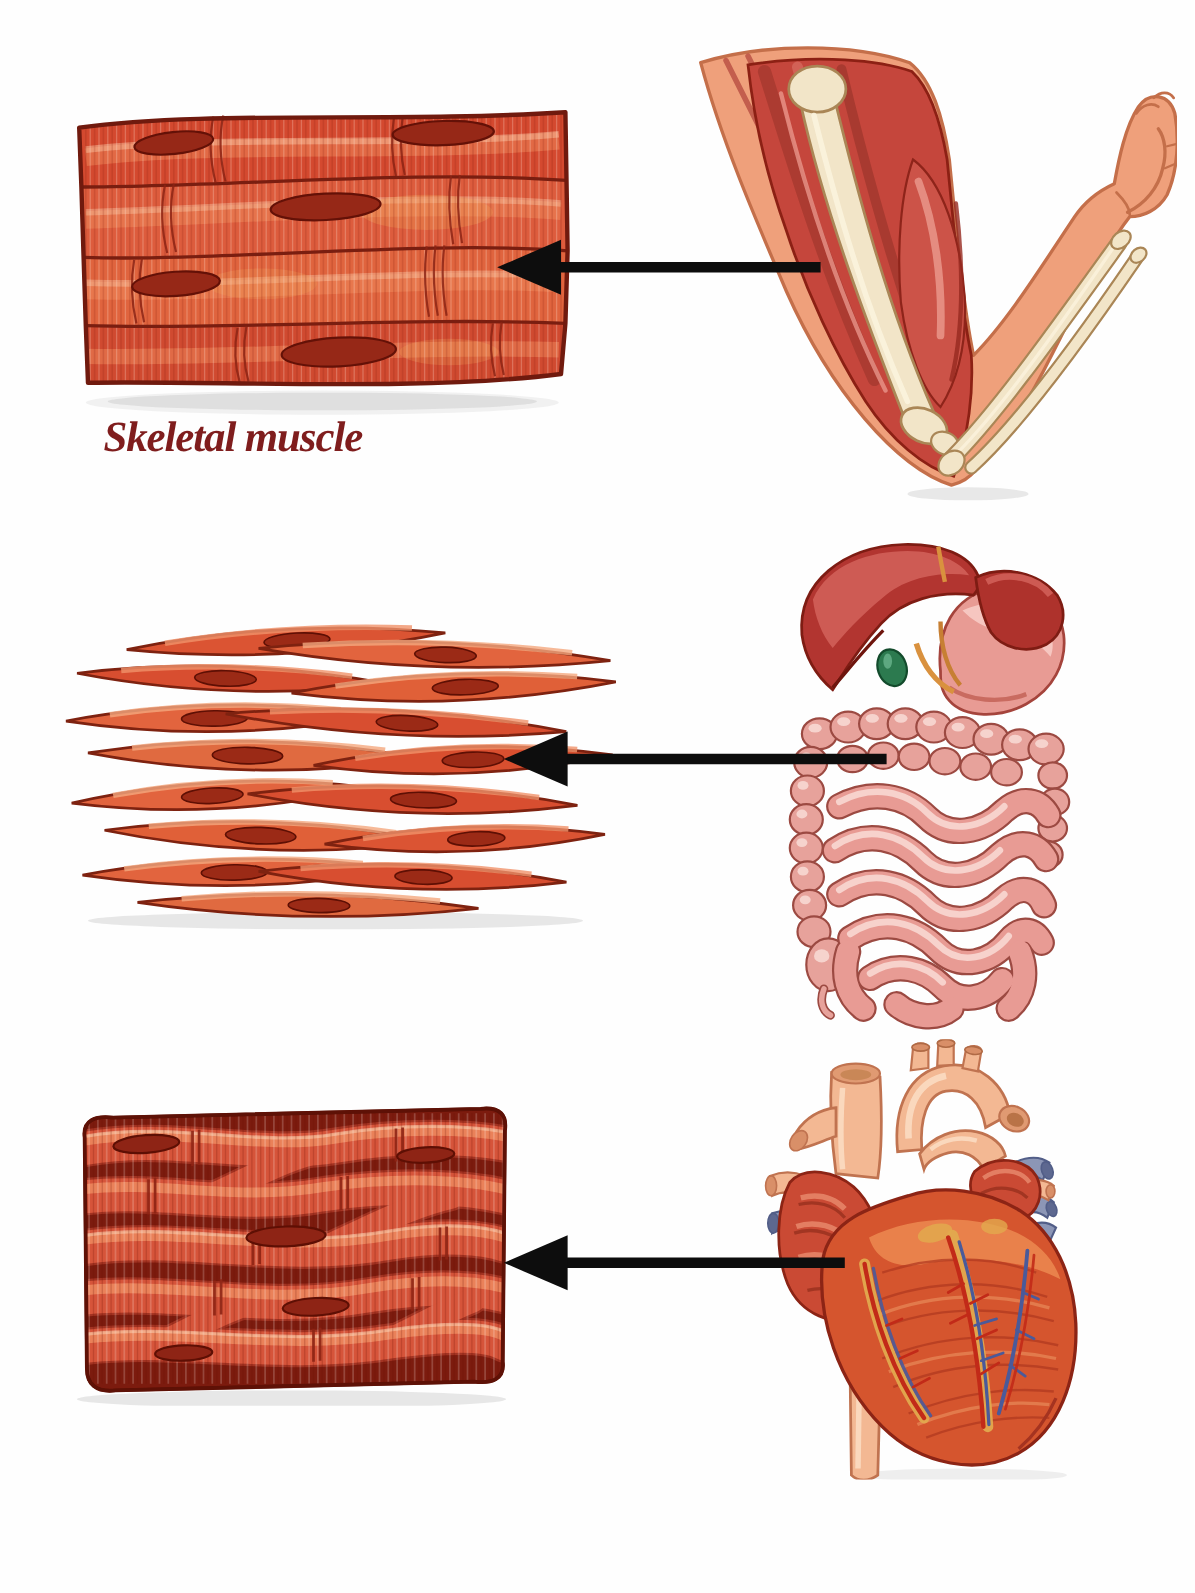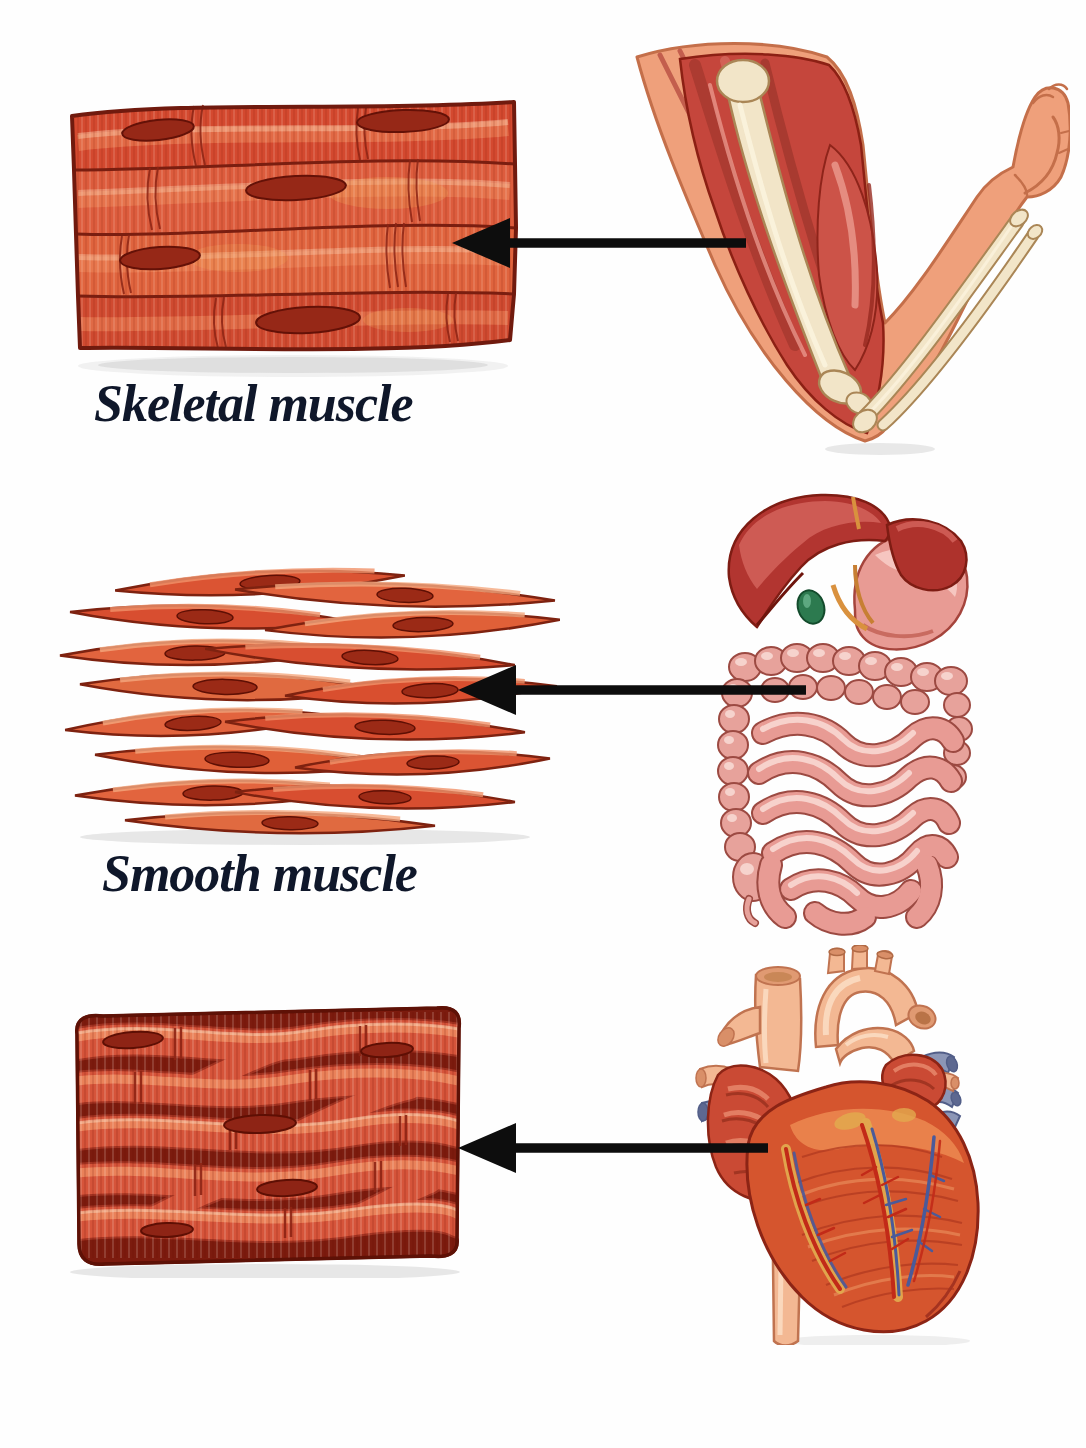--- a/index.html
+++ b/index.html
@@ -1,21 +1,21 @@
 <!DOCTYPE html>
 <html><head>
 <meta charset="utf-8">
 <style>
   html,body{margin:0;padding:0;background:#ffffff;}
   .stage{position:relative;width:1086px;height:1448px;background:#fefefe;overflow:hidden;
          font-family:"Liberation Serif","DejaVu Serif",serif;}
   .illo{position:absolute;z-index:1;}
   .arrow{position:absolute;z-index:5;}
   .tissue-label{position:absolute;z-index:4;font-style:italic;font-weight:600;
-    font-size:52px;line-height:1;color:#0f172a;letter-spacing:-1px;white-space:nowrap;}
+    font-size:39px;line-height:1;color:#7f1d1d;letter-spacing:-1px;white-space:nowrap;}
   #skeletal-tissue{left:58px;top:88px;width:472px;height:292px;}
   #arm{left:625px;top:25px;width:445px;height:430px;}
   #arrow-skeletal{left:448px;top:213px;width:302px;height:60px;}
   #label-skeletal{left:94px;top:378px;}
   #smooth-tissue{left:55px;top:565px;width:505px;height:280px;}
   #digestive{left:705px;top:485px;width:295px;height:452px;}
   #arrow-smooth{left:454px;top:660px;width:356px;height:60px;}
   #label-smooth{left:102px;top:848px;}
   #cardiac-tissue{left:55px;top:1000px;width:420px;height:278px;}
   #heart{left:690px;top:945px;width:320px;height:400px;}
@@ -329,21 +329,20 @@
         <path d="M86,400 C110,384 136,392 152,408"></path>
       </g>
     </g>
   </svg>
 
   <svg id="arrow-smooth" class="arrow" viewBox="0 0 356 60">
     <line x1="56" y1="30" x2="352" y2="30" stroke="#0d0d0d" stroke-width="9.5"></line>
     <polygon points="4,30 62,5 62,55" fill="#0d0d0d"></polygon>
   </svg>
 
-  <div id="label-smooth" class="tissue-label">Smooth muscle</div>
 
   <svg id="cardiac-tissue" class="illo" viewBox="0 0 420 278">
     <defs>
       <clipPath id="cdclip">
           <path d="M22,34 C20,18 32,14 48,16 L382,8 C400,6 406,14 404,28 L402,238 C404,254 392,258 376,256 L50,264 C32,266 24,258 24,244 Z"></path>
         </clipPath>
     </defs>
     <ellipse cx="210" cy="272" rx="195" ry="8" fill="#bdbdbd" opacity="0.35"></ellipse>
     <path d="M22,34 C20,18 32,14 48,16 L382,8 C400,6 406,14 404,28 L402,238 C404,254 392,258 376,256 L50,264 C32,266 24,258 24,244 Z" fill="#7c1b0e" stroke="#5e1106" stroke-width="3"></path>
     <g clip-path="url(#cdclip)" fill="none" stroke-linecap="round">

